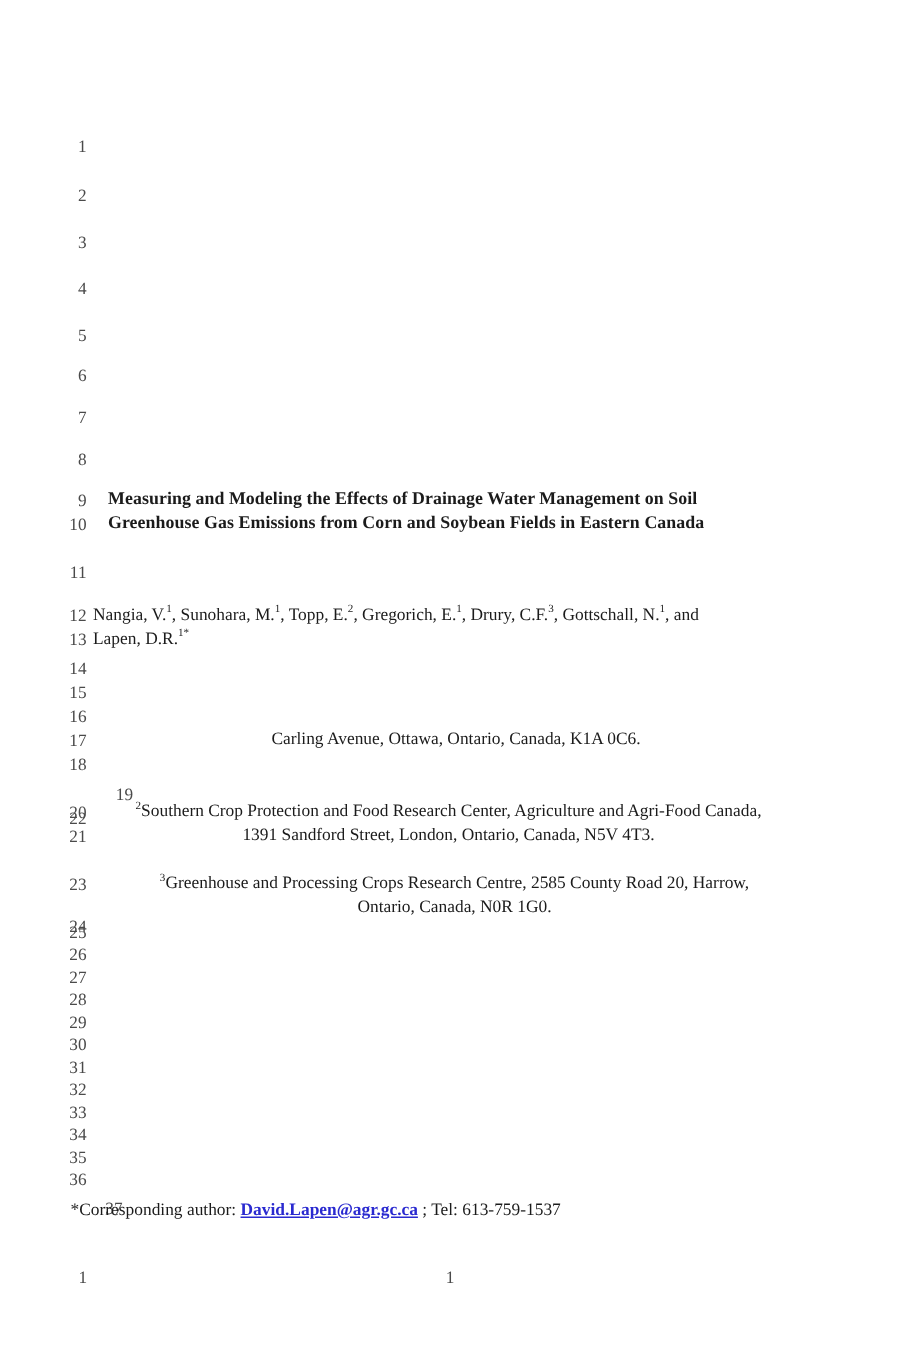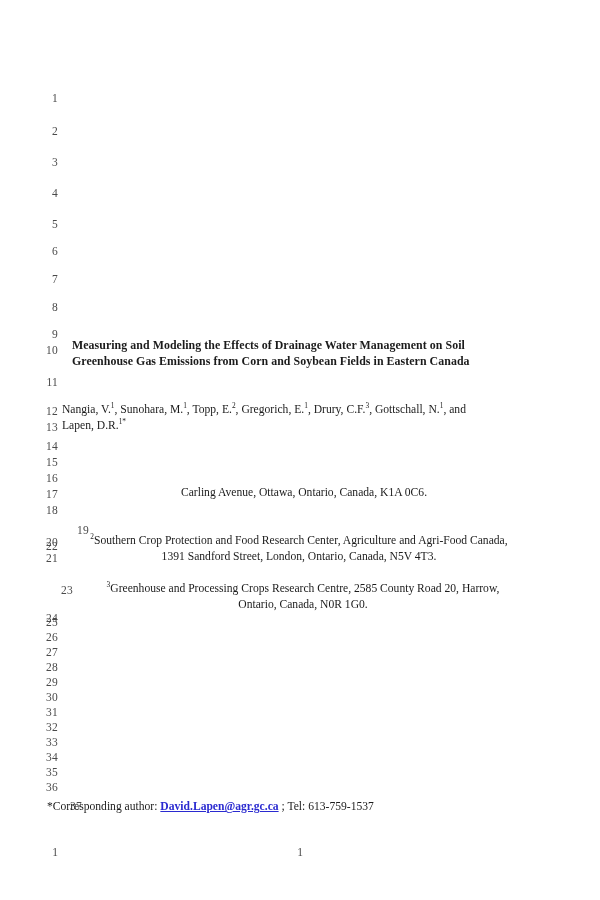--- a/index.html
+++ b/index.html
@@ -134,38 +134,38 @@
       <div class="linenum" style="top: 421px;">13</div>
       <div class="linenum" style="top: 440px;">14</div>
       <div class="linenum" style="top: 456px;">15</div>
       <div class="linenum" style="top: 472px;">16</div>
       <div class="linenum" style="top: 488px;">17</div>
       <div class="linenum" style="top: 504px;">18</div>
       <div class="linenum" style="top: 524px; padding-left: 31px;">19</div>
       <div class="linenum" style="top: 536px;">20</div>
       <div class="linenum" style="top: 552px;">21</div>
       <div class="linenum" style="top: 540px;">22</div>
-      <div class="linenum" style="top: 584px; padding-left: 15px;">23</div>
+      <div class="linenum" style="top: 584px;">23</div>
       <div class="linenum" style="top: 600px; margin-top: 12px;">24</div>
       <div class="linenum" style="top: 616px;">25</div>
       <div class="linenum" style="top: 631px;">26</div>
       <div class="linenum" style="top: 646px;">27</div>
       <div class="linenum" style="top: 661px;">28</div>
       <div class="linenum" style="top: 676px;">29</div>
       <div class="linenum" style="top: 691px;">30</div>
       <div class="linenum" style="top: 706px;">31</div>
       <div class="linenum" style="top: 721px;">32</div>
       <div class="linenum" style="top: 736px;">33</div>
       <div class="linenum" style="top: 751px;">34</div>
       <div class="linenum" style="top: 766px;">35</div>
       <div class="linenum" style="top: 781px;">36</div>
       <div class="linenum" style="top: 800px; padding-left: 24px;">37</div>
     </div>
 
-  <div class="block title" style="top:337px;">
+  <div class="block title" style="top:324px;">
     <span style="display: block;">Measuring and Modeling the Effects of Drainage Water Management on Soil</span>
     <span style="display: block;">Greenhouse Gas Emissions from Corn and Soybean Fields in Eastern Canada</span>
   </div>
 
   <div class="block authors" style="top:402px;">
     <span id="authors-line-1"><span>Nangia, V.</span><sup>1</sup>, <span>Sunohara, M.</span><sup>1</sup>, <span>Topp, E.</span><sup>2</sup>, <span>Gregorich, E.</span><sup>1</sup>, <span>Drury, C.F.</span><sup>3</sup>, <span>Gottschall, N.</span><sup>1</sup>, and</span>
     <span class="second-line">
       <span>Lapen, D.R.</span><sup>1*</sup>
     </span>
   </div>

